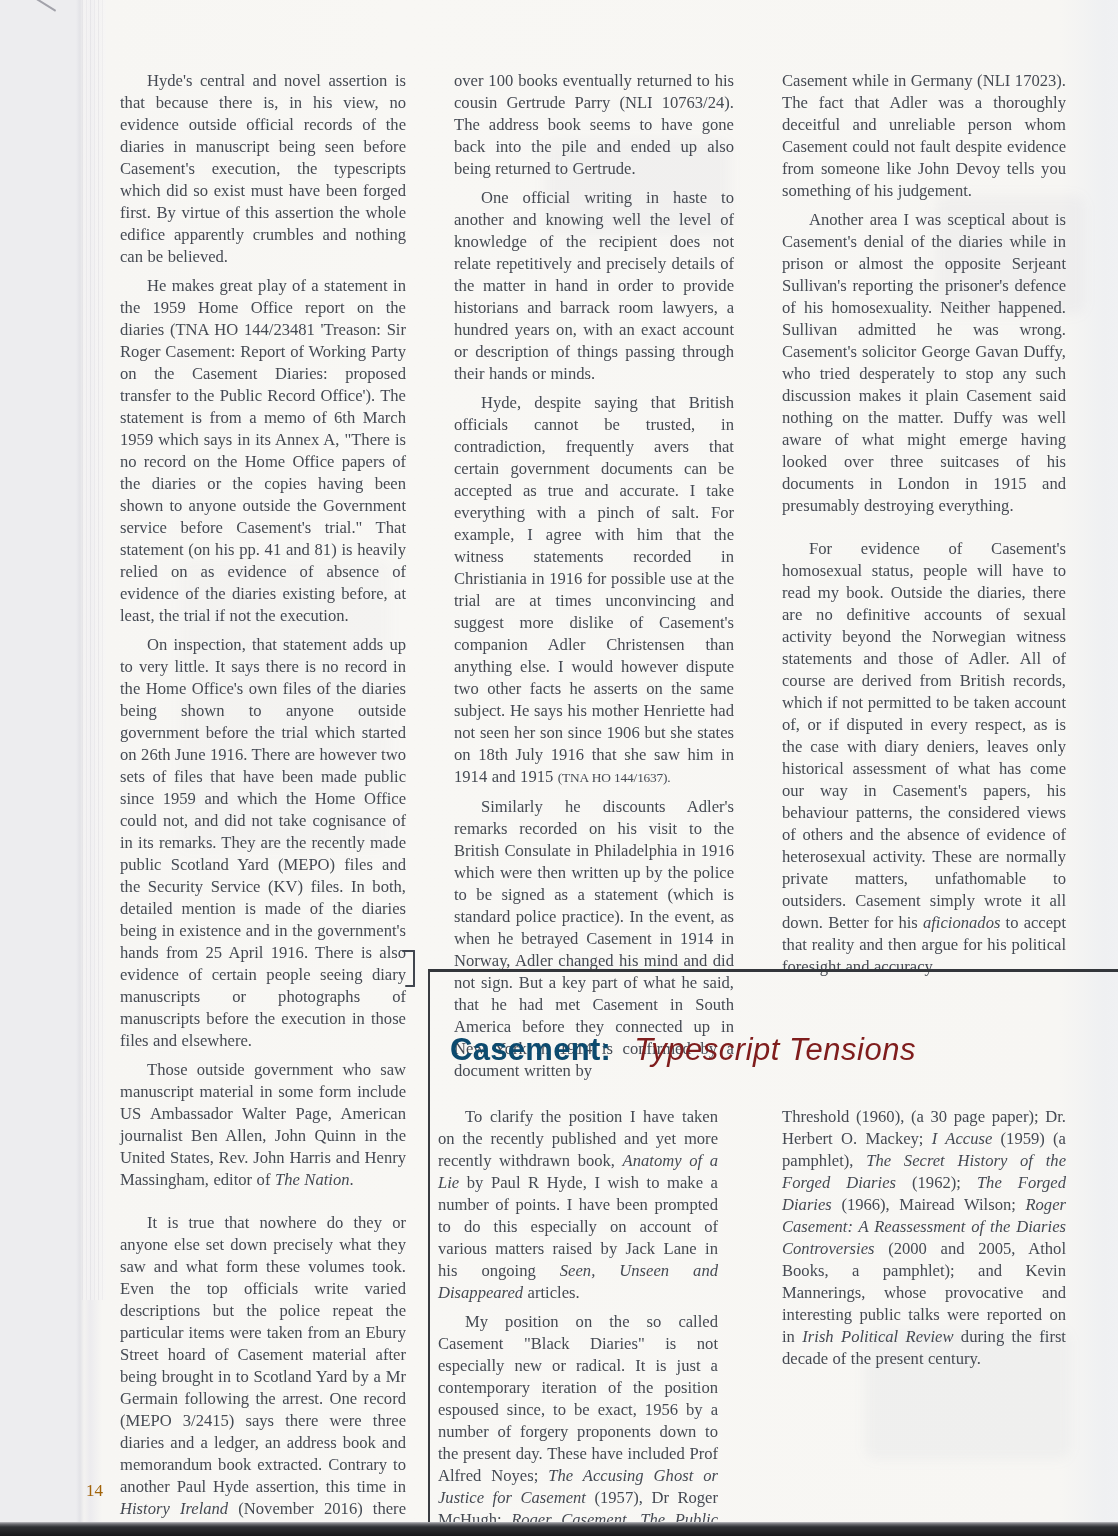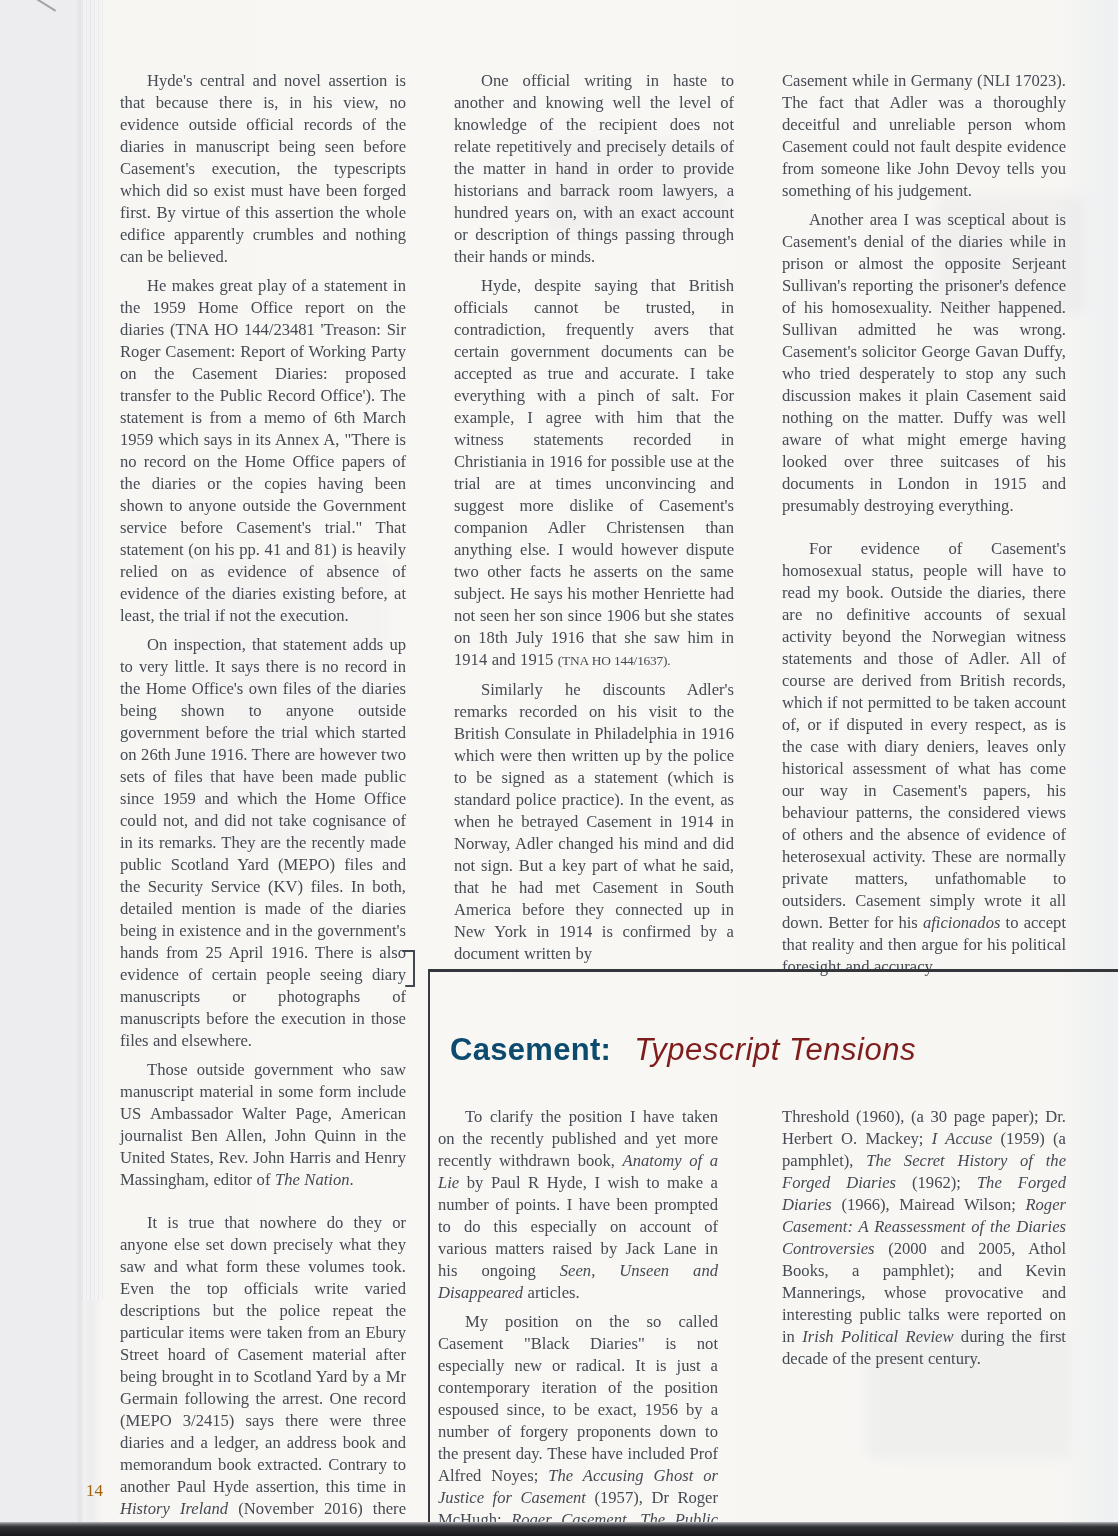--- a/index.html
+++ b/index.html
@@ -86,20 +86,21 @@
 <div class="ghost" style="left:865px;top:1330px;width:205px;height:130px;background:rgba(100,110,150,0.05);"></div>
 
 <div class="col" id="col1">
     <p class="para indent"><span>Hyde's central and novel assertion is that because there is, in his view, no evidence outside official records of the diaries in manuscript being seen before Casement's execution, the typescripts which did so exist must have been forged first. By virtue of this assertion the whole edifice apparently crumbles and nothing can be believed.</span></p>
     <p class="para indent"><span>He makes great play of a statement in the 1959 Home Office report on the diaries (TNA HO 144/23481 'Treason: Sir Roger Casement: Report of Working Party on the Casement Diaries: proposed transfer to the Public Record Office'). The statement is from a memo of 6th March 1959 which says in its Annex A, "There is no record on the Home Office papers of the diaries or the copies having been shown to anyone outside the Government service before Casement's trial." That statement (on his pp. 41 and 81) is heavily relied on as evidence of absence of evidence of the diaries existing before, at least, the trial if not the execution.</span></p>
     <p class="para indent"><span>On inspection, that statement adds up to very little. It says there is no record in the Home Office's own files of the diaries being shown to anyone </span><span class="seg-u">outside</span><span> government before the trial which started on 26th June 1916. There are however two sets of files that have been made public since 1959 and which the Home Office could not, and did not take cognisance of in its remarks. They are the recently made public Scotland Yard (MEPO) files and the Security Service (KV) files. In both, detailed mention is made of the diaries being in existence and in the government's hands from 25 April 1916. There is also evidence of certain people seeing diary manuscripts or photographs of manuscripts before the execution in those files and elsewhere.</span></p>
     <p class="para indent"><span>Those outside government who saw manuscript material in some form include US Ambassador Walter Page, American journalist Ben Allen, John Quinn in the United States, Rev. John Harris and Henry Massingham, editor of </span><span class="seg-i">The Nation</span><span>.</span></p>
     <p class="para indent gap"><span>It is true that nowhere do they or anyone else set down precisely what they saw and what form these volumes took. Even the top officials write varied descriptions but the police repeat the particular items were taken from an Ebury Street hoard of Casement material after being brought in to Scotland Yard by a Mr Germain following the arrest. One record (MEPO 3/2415) says there were three diaries and a ledger, an address book and memorandum book extracted. Contrary to another Paul Hyde assertion, this time in </span><span class="seg-i">History Ireland</span><span> (November 2016) there were also 23 books in the Germain trunks. Indeed there were</span></p>
   </div>
 <div class="col" id="col2">
+    <p class="para"><span>over 100 books eventually returned to his cousin Gertrude Parry (NLI 10763/24). The address book seems to have gone back into the pile and ended up also being returned to Gertrude.</span></p>
     <p class="para indent"><span>One official writing in haste to another and knowing well the level of knowledge of the recipient does not relate repetitively and precisely details of the matter in hand in order to provide historians and barrack room lawyers, a hundred years on, with an exact account or description of things passing through their hands or minds.</span></p>
     <p class="para indent"><span>Hyde, despite saying that British officials cannot be trusted, in contradiction, frequently avers that certain government documents can be accepted as true and accurate. I take everything with a pinch of salt. For example, I agree with him that the witness statements recorded in Christiania in 1916 for possible use at the trial are at times unconvincing and suggest more dislike of Casement's companion Adler Christensen than anything else. I would however dispute two other facts he asserts on the same subject. He says his mother Henriette had not seen her son since 1906 but she states on 18th July 1916 that she saw him in 1914 and 1915 </span><span class="seg-sm">(TNA HO 144/1637).</span></p>
     <p class="para indent"><span>Similarly he discounts Adler's remarks recorded on his visit to the British Consulate in Philadelphia in 1916 which were then written up by the police to be signed as a statement (which is standard police practice). In the event, as when he betrayed Casement in 1914 in Norway, Adler changed his mind and did not sign. But a key part of what he said, that he had met Casement in South America before they connected up in New York in 1914 is confirmed by a document written by</span></p>
   </div>
 <div class="col" id="col3">
   <p class="para"><span>Casement while in Germany (NLI 17023). The fact that Adler was a thoroughly deceitful and unreliable person whom Casement could not fault despite evidence from someone like John Devoy tells you something of his judgement.</span></p>
     <p class="para indent"><span>Another area I was sceptical about is Casement's denial of the diaries while in prison or almost the opposite Serjeant Sullivan's reporting the prisoner's defence of his homosexuality. Neither happened. Sullivan admitted he was wrong. Casement's solicitor George Gavan Duffy, who tried desperately to stop any such discussion makes it plain Casement said nothing on the matter. Duffy was well aware of what might emerge having looked over three suitcases of his documents in London in 1915 and presumably destroying everything.</span></p>
     <p class="para indent gap"><span>For evidence of Casement's homosexual status, people will have to read my book. Outside the diaries, there are no definitive accounts of sexual activity beyond the Norwegian witness statements and those of Adler. All of course are derived from British records, which if not permitted to be taken account of, or if disputed in every respect, as is the case with diary deniers, leaves only historical assessment of what has come our way in Casement's papers, his behaviour patterns, the considered views of others and the absence of evidence of heterosexual activity. These are normally private matters, unfathomable to outsiders. Casement simply wrote it all down. Better for his </span><span class="seg-i">aficionados</span><span> to accept that reality and then argue for his political foresight and accuracy.</span></p>
 </div>
 

